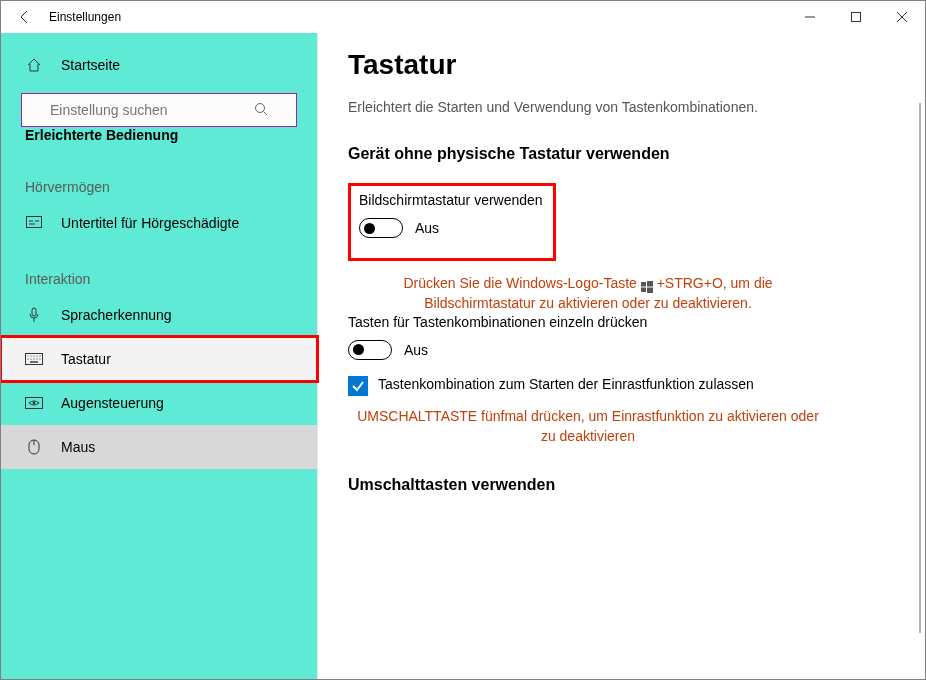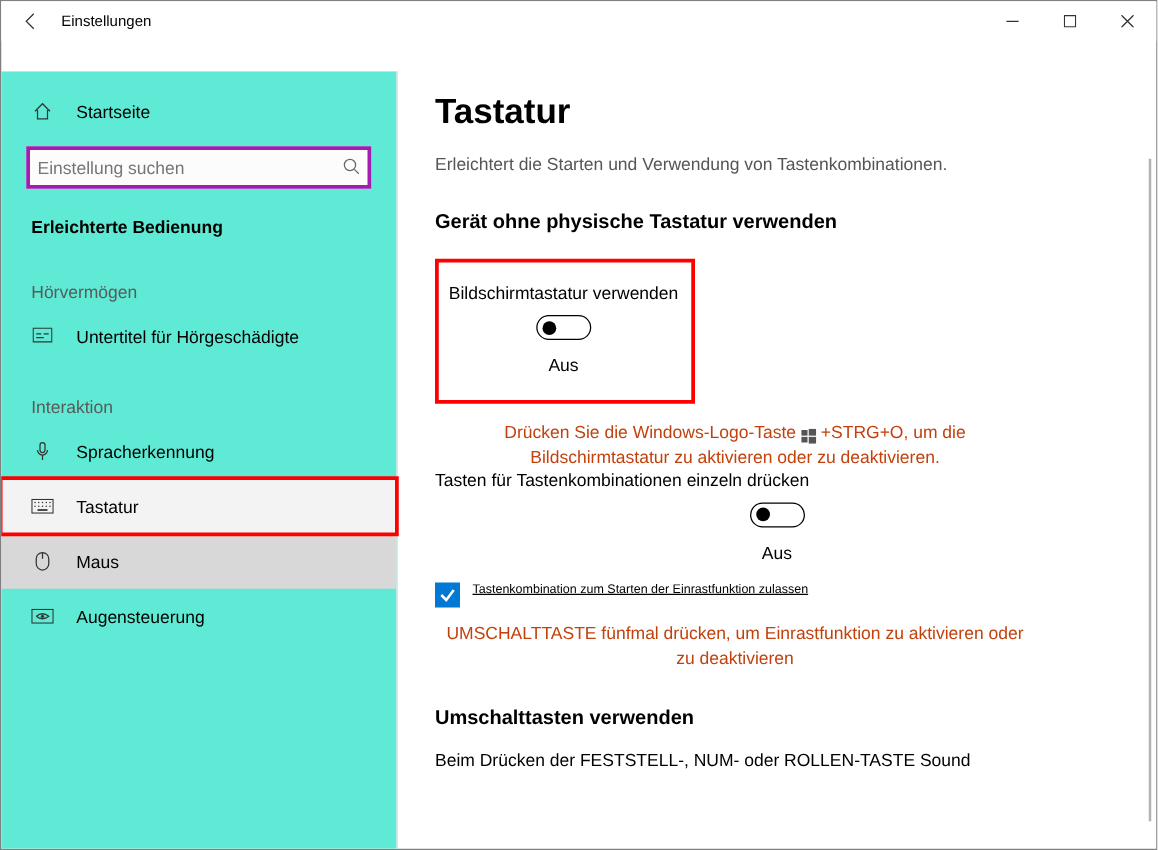--- a/index.html
+++ b/index.html
@@ -3,21 +3,20 @@
 <meta charset="utf-8">
 <style>
   * { box-sizing: border-box; margin: 0; padding: 0; font-family: "Segoe UI", -apple-system, sans-serif; }
   body { background: #fff; }
   .window {
     width: 926px; height: 680px;
     border: 1px solid #808080;
     display: flex; flex-direction: column;
     background: #fff;
     position: relative;
-    gap: 24px;
   }
   .titlebar {
     height: 32px; display: flex; align-items: center;
     background: #fff;
   }
   .titlebar .back { width: 48px; display:flex; align-items:center; justify-content:center; color:#555; cursor:default; }
   .titlebar .title { font-size: 12px; color: #000; flex:1; }
   .titlebar .winbtns { display:flex; }
   .titlebar .winbtn { width: 46px; height:32px; display:flex; align-items:center; justify-content:center; color:#444; }
   .body { flex:1; display:flex; overflow:hidden; }
@@ -26,26 +25,26 @@
     padding-top: 10px;
     border-right: 1px solid #e9e9e9;
   }
   .side-item {
     height: 44px; display:flex; align-items:center; gap: 18px;
     padding-left: 24px; font-size: 14px; color:#000;
     cursor: default;
   }
   .side-item .icon { width:18px; display:flex; align-items:center; justify-content:center; color:#333; }
   .side-item.hover { background: #d8d8d8; }
-  .side-section { padding-left: 24px; font-size: 14px; font-weight:600; color:#000; margin-top:22px; margin-bottom:10px; }
+  .side-section { padding-left: 24px; font-size: 14px; font-weight:600; color:#000; margin-bottom:10px; }
   .side-subsection { padding-left: 24px; font-size: 14px; color:#5a5a5a; margin-top:26px; margin-bottom:6px; }
   .searchbox {
     margin: 6px 20px 0 20px; height: 34px;
-    border: 3px solid #a21caf; background: #fcfcfc;
-    display:flex; align-items:center; padding: 0 6px; gap:8px;
+    border: 1px solid #a21caf; background: #fcfcfc;
+    display:flex; align-items:center; padding: 0 28px; gap:8px;
   }
   .searchbox input {
     flex:1; border:none; outline:none; background:transparent; font-size:14px; color:#666;
   }
   .searchbox .sicon { color:#666; font-size:14px; }
   .highlight-red {
     outline: 3px solid #ff0000;
     outline-offset: -1px;
     position: relative;
   }
@@ -53,43 +52,43 @@
     flex:1; position:relative; overflow:hidden; padding: 16px 30px 0 30px;
   }
   .content-inner { overflow:hidden; height:100%; }
   .scroll-indicator {
     position:absolute; right:4px; top:70px; width:2px; height:530px; background:#b3b3b3;
   }
   h1 { font-size: 28px; font-weight:600; margin-bottom: 18px; }
   .desc { font-size: 14px; color:#555; margin-bottom: 30px; }
   h2 { font-size: 16px; font-weight:600; margin-bottom: 16px; margin-top: 30px; }
   .setting-label { font-size: 14px; color:#000; margin-bottom: 10px; }
-  .toggle-row { display:flex; align-items:center; gap:12px; margin-bottom: 12px; flex-direction: column; }
+  .toggle-row { display:flex; align-items:center; gap:12px; margin-bottom: 12px; }
   .toggle {
     width: 44px; height:20px; border:1px solid #000; border-radius:10px;
     position:relative; background:#fff;
   }
   .toggle .knob {
     width:11px; height:11px; border-radius:50%; background:#000;
     position:absolute; top:3.5px; left:4px;
   }
   .toggle-state { font-size:14px; }
   .hint { font-size: 14px; color:#c2410c; line-height:1.45; max-width: 480px; text-align: center; }
   .checkbox-row { display:flex; align-items:flex-start; gap:10px; margin-top:16px; margin-bottom:10px; }
   .checkbox {
     width:20px; height:20px; background:#0078d4; display:flex; align-items:center; justify-content:center; flex:none;
   }
   .checkbox svg { stroke:#fff; }
-  .checkbox-label { font-size:10px;text-decoration:underline; }
+  .checkbox-label { font-size:14px; }
   .win-key {
     display:inline-block; width:12px; height:12px; vertical-align:middle;
   }
   .osk-annotation-box {
     border: 3px solid #ff0000;
-    padding: 16px 10px 8px 8px;
+    padding: 6px 10px 8px 8px;
     display:inline-block;
     margin-top:4px;
   }
 </style>
 </head>
 <body>
 
 <div class="window">
   <div class="titlebar">
     <div class="back">
@@ -180,39 +179,39 @@
               <circle cx="6" cy="6" r="0.6" fill="#333"></circle>
               <circle cx="9" cy="6" r="0.6" fill="#333"></circle>
               <circle cx="12" cy="6" r="0.6" fill="#333"></circle>
               <circle cx="15" cy="6" r="0.6" fill="#333"></circle>
               <rect x="5" y="8.3" width="8" height="1.4" fill="#333"></rect>
             </svg>
         </span>
         <span>Tastatur</span>
       </div>
 
-      <div class="side-item hover">
-        <span class="icon">
-          <svg width="12" height="16" viewBox="0 0 12 16">
-              <rect x="1" y="1" width="10" height="14" rx="5" stroke="#333" fill="none"></rect>
-              <line x1="6" y1="1" x2="6" y2="6" stroke="#333"></line>
-            </svg>
-        </span>
-        <span>Maus</span>
-      </div>
-
       <div class="side-item">
         <span class="icon">
           <svg width="18" height="12" viewBox="0 0 18 12">
               <rect x="0.5" y="0.5" width="17" height="11" stroke="#333" fill="none"></rect>
               <path d="M4 6 Q9 2 14 6 Q9 10 4 6" stroke="#333" fill="none"></path>
               <circle cx="9" cy="6" r="1.3" fill="#333"></circle>
             </svg>
         </span>
         <span>Augensteuerung</span>
+      </div>
+
+      <div class="side-item hover">
+        <span class="icon">
+          <svg width="12" height="16" viewBox="0 0 12 16">
+              <rect x="1" y="1" width="10" height="14" rx="5" stroke="#333" fill="none"></rect>
+              <line x1="6" y1="1" x2="6" y2="6" stroke="#333"></line>
+            </svg>
+        </span>
+        <span>Maus</span>
       </div>
     </div>
 
     <div class="content">
       <div class="scroll-indicator"></div>
       <div class="content-inner">
         <h1>Tastatur</h1>
         <div class="desc">Erleichtert die Starten und Verwendung von Tastenkombinationen.</div>
 
         <h2>Gerät ohne physische Tastatur verwenden</h2>
@@ -252,17 +251,16 @@
           <div class="checkbox">
             <svg width="14" height="14" viewBox="0 0 14 14">
                 <path d="M2 7 L6 11 L12 3" stroke="#fff" stroke-width="2" fill="none"></path>
               </svg>
           </div>
           <span class="checkbox-label">Tastenkombination zum Starten der Einrastfunktion zulassen</span>
         </div>
         <div class="hint">UMSCHALTTASTE fünfmal drücken, um Einrastfunktion zu aktivieren oder zu deaktivieren</div>
 
         <h2>Umschalttasten verwenden</h2>
-        <div class="setting-label">Beim Drücken der FESTSTELL-, NUM- oder ROLLEN-TASTE Sound</div>
       </div>
     </div>
   </div>
 </div>
 
 </body></html>

